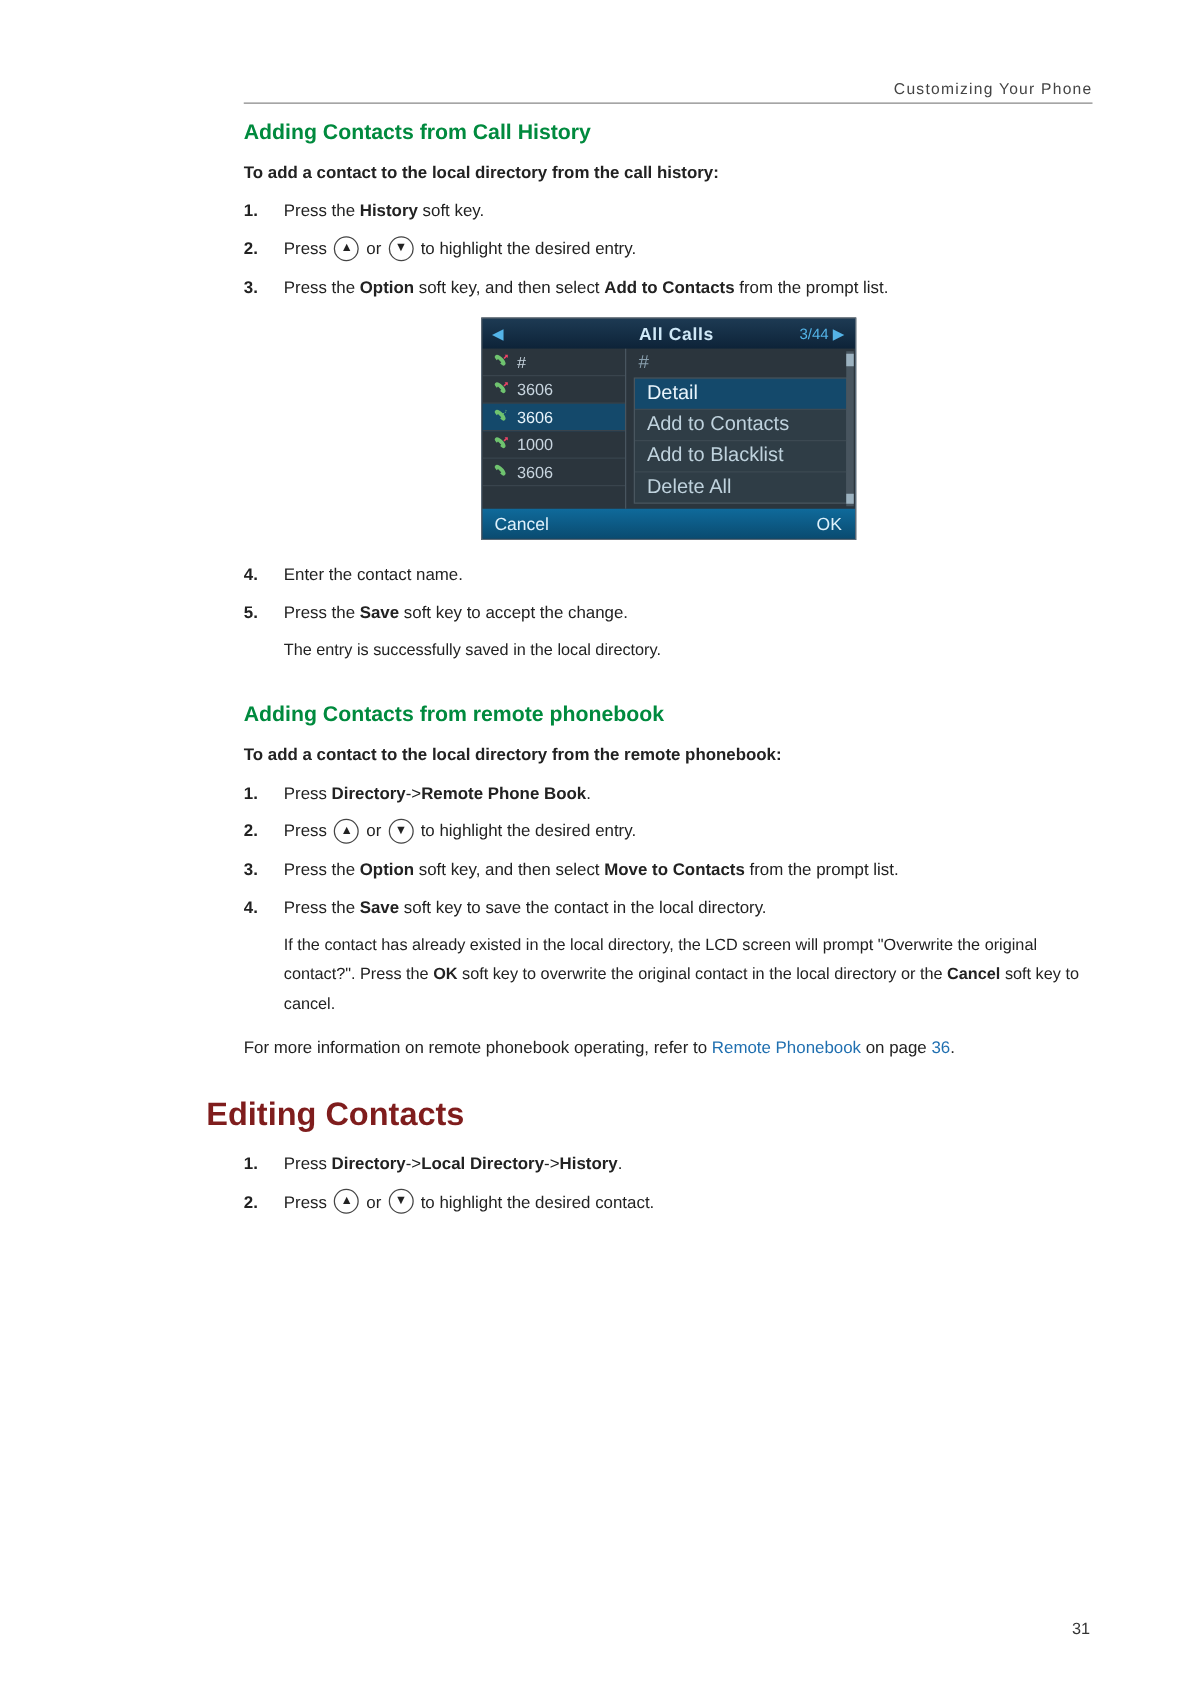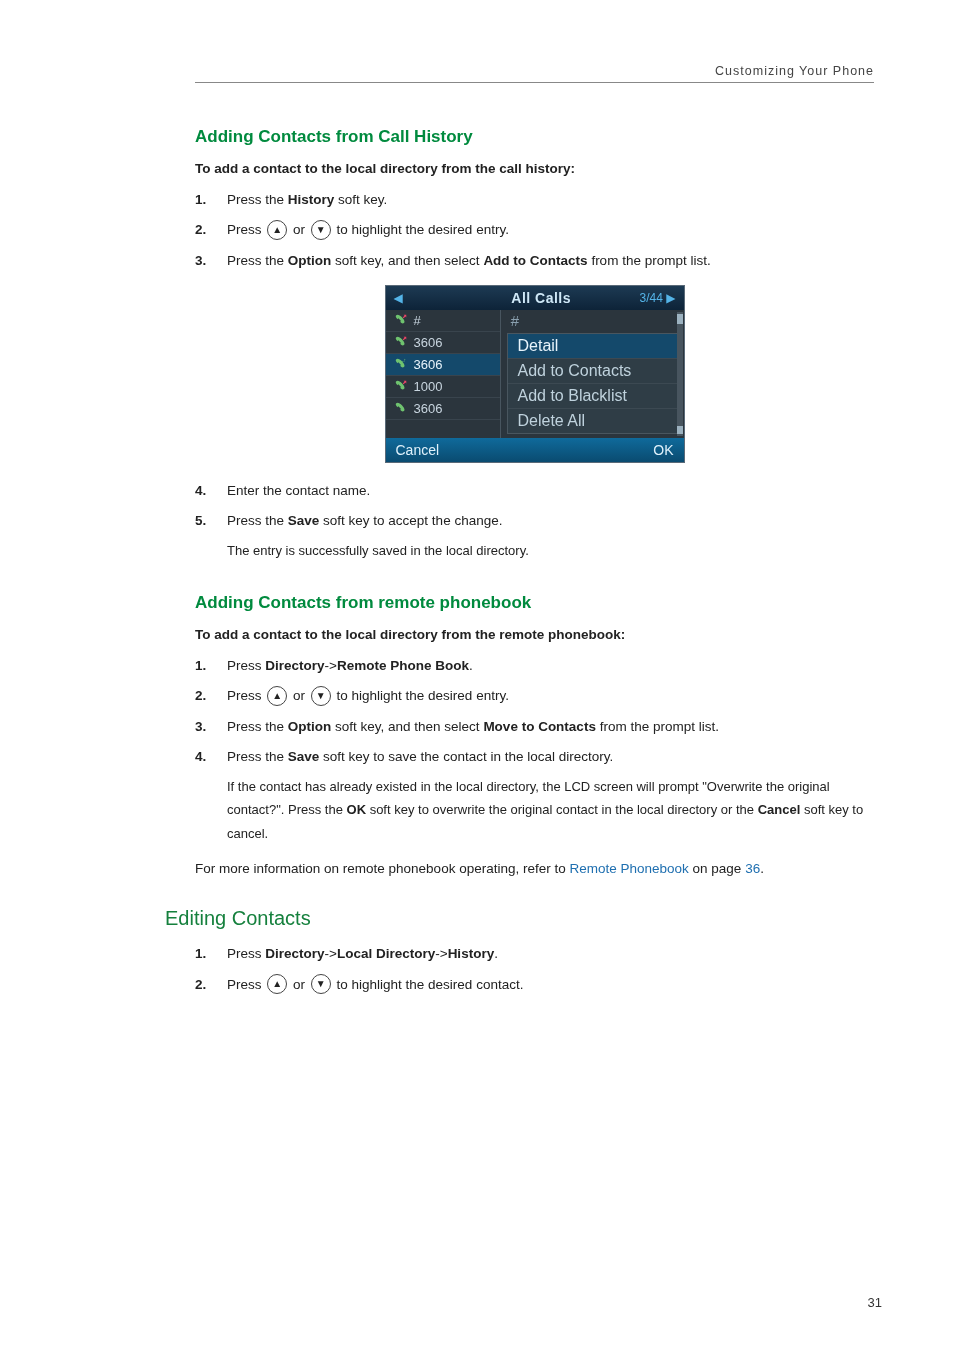--- a/index.html
+++ b/index.html
@@ -10,36 +10,36 @@
     width: 954px;
     height: 1350px;
     position: relative;
   }
   .page {
     padding: 64px 80px 40px 195px;
   }
   .header-line {
     border-bottom: 1px solid #888;
     padding-bottom: 4px;
-    margin-bottom: 44px;
+    margin-bottom: 13px;
     text-align: right;
     font-size: 12.5px;
     letter-spacing: 1px;
     color: #444;
   }
   h3.green {
     color: #008a3e;
     font-size: 17px;
     font-weight: bold;
     margin-bottom: 14px;
   }
   h2.blue {
-    color: #15803d;
-    font-size: 20px;
-    font-weight: normal;
+    color: #7f1d1d;
+    font-size: 26px;
+    font-weight: bold;
     margin-top: 26px;
     margin-bottom: 14px;
     margin-left: -30px;
   }
   .subhead {
     font-weight: bold;
     font-size: 13.5px;
     margin-bottom: 14px;
   }
   ol.steps {
@@ -83,21 +83,21 @@
   }
   .para {
     font-size: 13.5px;
     line-height: 1.8;
     margin-top: 12px;
   }
   .link { color: #1f6fb0; }
   .page-num {
     position: absolute;
     bottom: 40px;
-    right: 72px;
+    right: 82px;
     font-size: 13px;
     color: #333;
   }
 
   
   .phone-shot {
     width: 300px;
     margin: 14px auto 18px auto;
     border: 1px solid #5a6a78;
     font-family: Arial, sans-serif;

